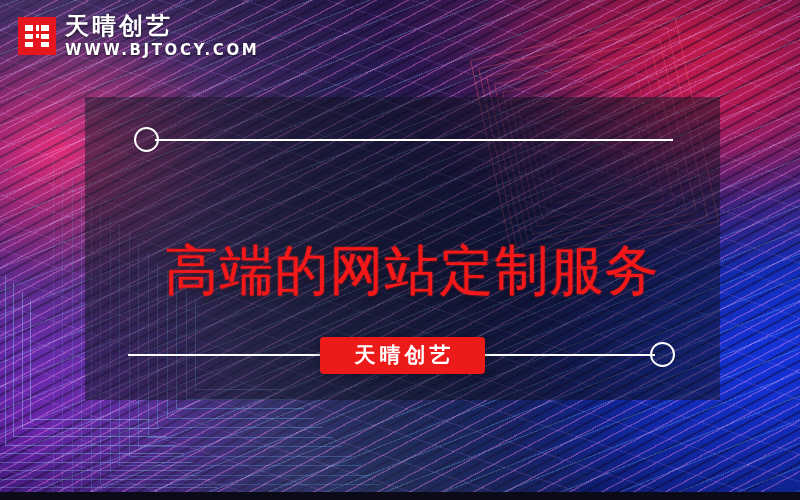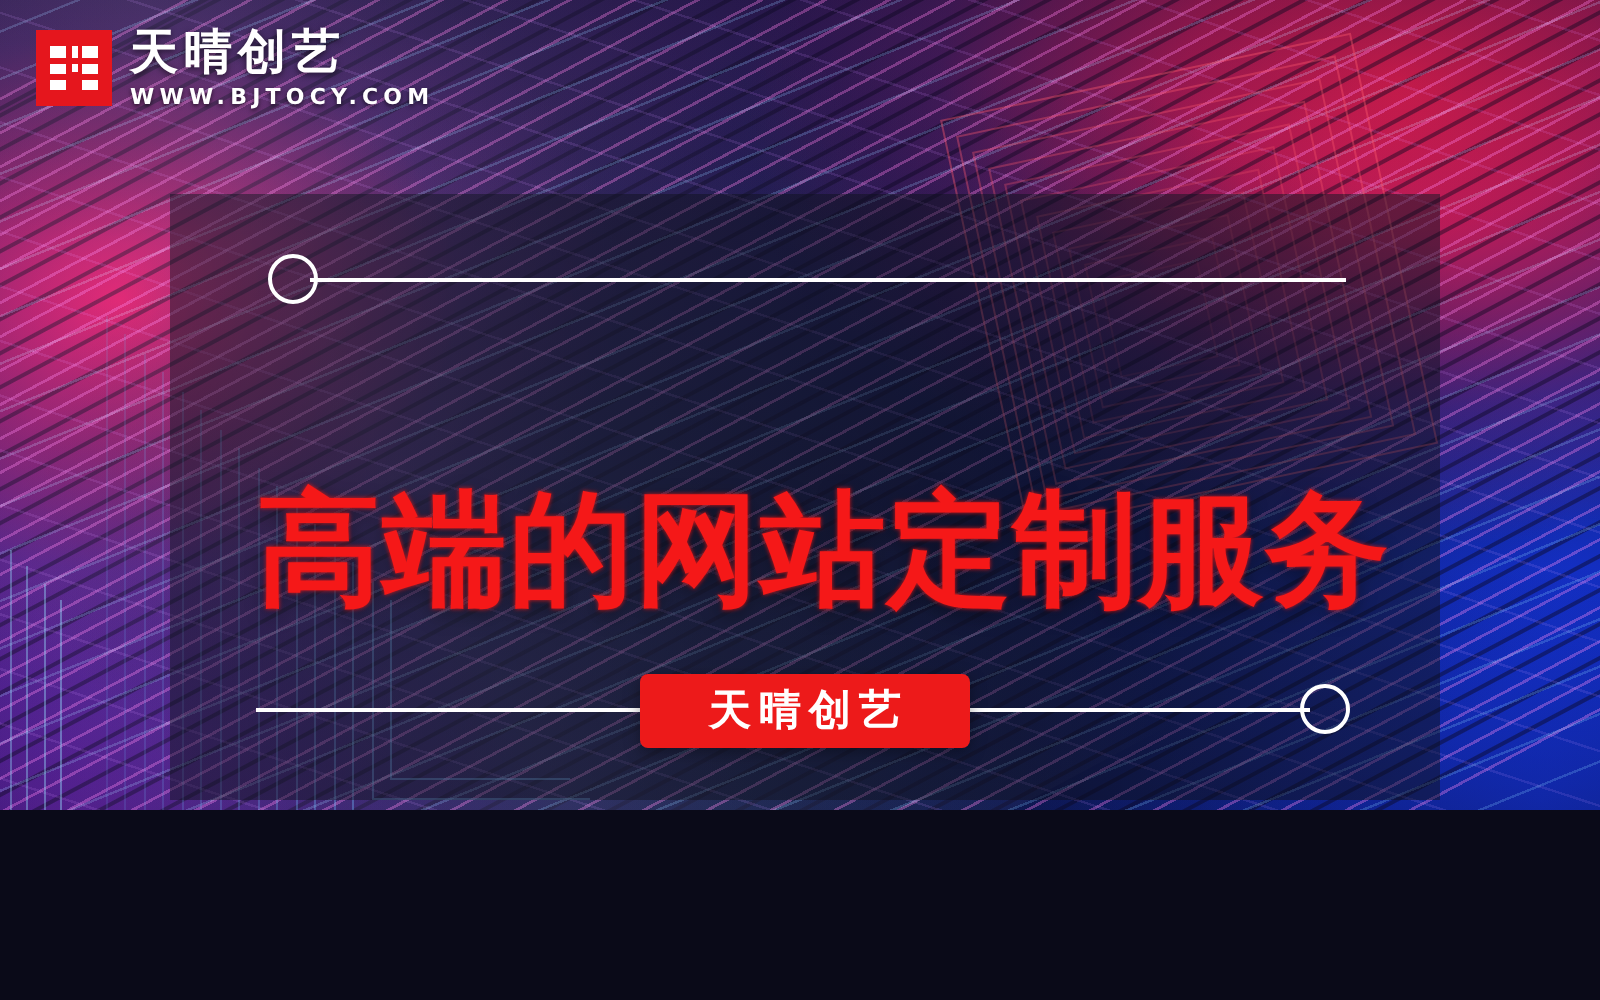--- a/index.html
+++ b/index.html
@@ -1,19 +1,19 @@
 <!DOCTYPE html>
 <html><head>
 <meta charset="utf-8">
 <style>
   html,body{margin:0;padding:0;background:#0a0a18;}
   *{box-sizing:border-box;}
   #banner{
     position:relative;
-    width:800px;height:405px;
+    width:800px;height:492px;
     overflow:hidden;
     font-family:"DejaVu Sans","Liberation Sans",sans-serif;
     background:#140c2a;
   }
   
   .bg-base{
     position:absolute;inset:0;
     background:
       radial-gradient(ellipse 420px 300px at 700px 40px, #f01e52 0%, rgba(216,26,86,0.85) 25%, rgba(150,30,110,0.35) 55%, rgba(40,20,80,0) 78%),
       radial-gradient(ellipse 330px 260px at 60px 150px, #e0186a 0%, rgba(200,25,110,0.7) 22%, rgba(120,35,140,0.3) 52%, rgba(40,20,80,0) 76%),
@@ -108,21 +108,21 @@
   .logo-mark .g2{position:absolute;left:18px;top:8px;width:3px;height:13px;background:#fff;}
   .logo-mark .g3{position:absolute;left:23px;top:8px;width:8px;height:22px;background:#fff;}
   .logo-mark .g4{position:absolute;left:7px;top:14px;width:24px;height:3px;background:#e5161d;}
   .logo-mark .g5{position:absolute;left:7px;top:22px;width:24px;height:3px;background:#e5161d;}
   .logo-txt{display:flex;flex-direction:column;line-height:1;}
   .logo-cn{
     color:#fff;font-size:24px;font-weight:bold;letter-spacing:3px;
     text-shadow:0 1px 3px rgba(0,0,0,.6);
   }
   .logo-url{
-    color:#fff;font-size:11px;letter-spacing:2.6px;margin-top:5px;font-weight:bold;
+    color:#fff;font-size:15px;letter-spacing:2.6px;margin-top:5px;font-weight:bold;
     text-shadow:0 1px 2px rgba(0,0,0,.6);
   }
   
   .rule{position:absolute;height:2px;background:#fff;z-index:6;}
   .rule-top{left:155px;top:139px;width:518px;}
   .rule-bot-l{left:128px;top:354px;width:195px;}
   .rule-bot-r{left:483px;top:354px;width:172px;}
   .circ{
     position:absolute;width:25px;height:25px;border:2.5px solid #fff;border-radius:50%;
     background:transparent;z-index:6;
@@ -131,21 +131,21 @@
   .circ-br{left:650px;top:342px;}
   
   .title-main{
     position:absolute;left:0;right:0;top:163px;text-align:center;z-index:6;
     color:#ffffff;font-size:59px;font-weight:bold;letter-spacing:2px;
     line-height:1;
     text-shadow:0 3px 10px rgba(0,0,0,.45);
   }
   .title-sub{
     position:absolute;left:0;right:0;top:244px;text-align:center;z-index:6;
-    color:#f51818;font-size:62px;font-weight:bold;letter-spacing:1px;
+    color:#f51818;font-size:54px;font-weight:normal;letter-spacing:1px;
     line-height:1;
     text-shadow:0 0 2px rgba(245,24,24,.9),0 3px 10px rgba(0,0,0,.4);
     padding-left:24px;
   }
   
   .badge{
     position:absolute;left:320px;top:337px;width:165px;height:37px;
     background:#ed1a1a;border-radius:4px;z-index:7;
     display:flex;align-items:center;justify-content:center;
     box-shadow:0 2px 8px rgba(0,0,0,.35);

